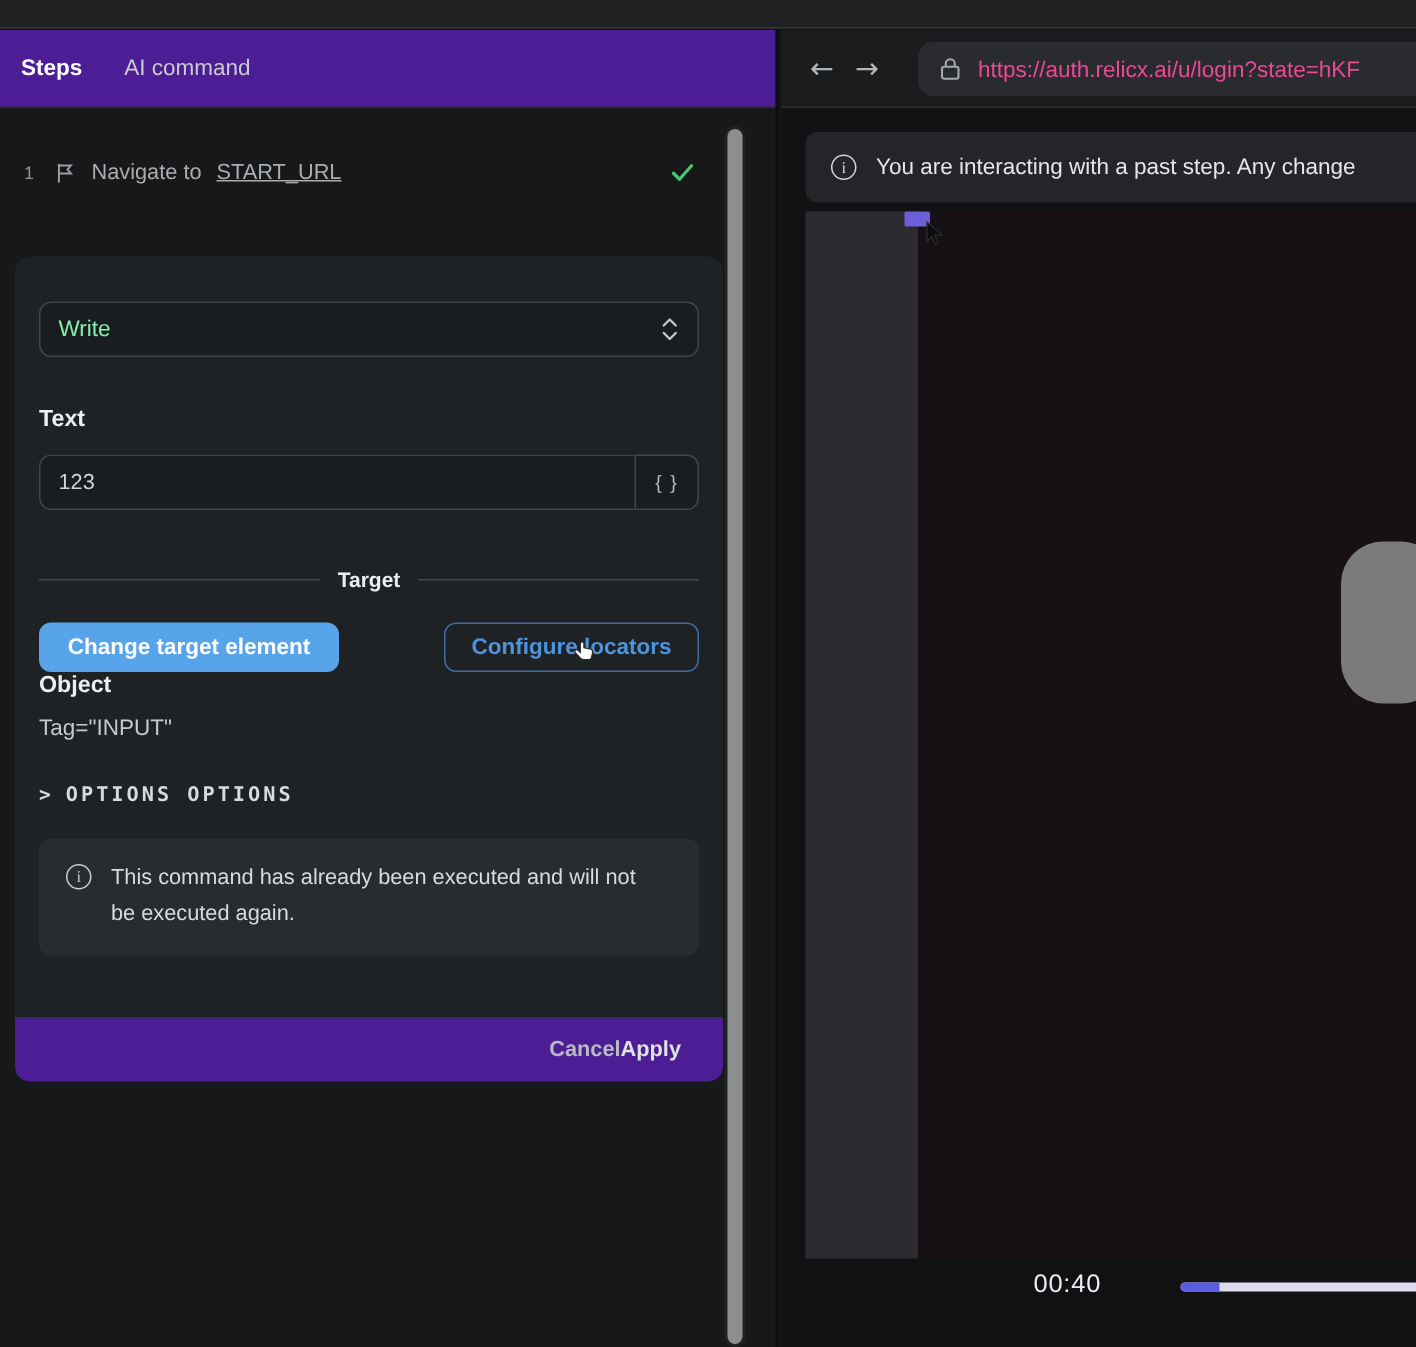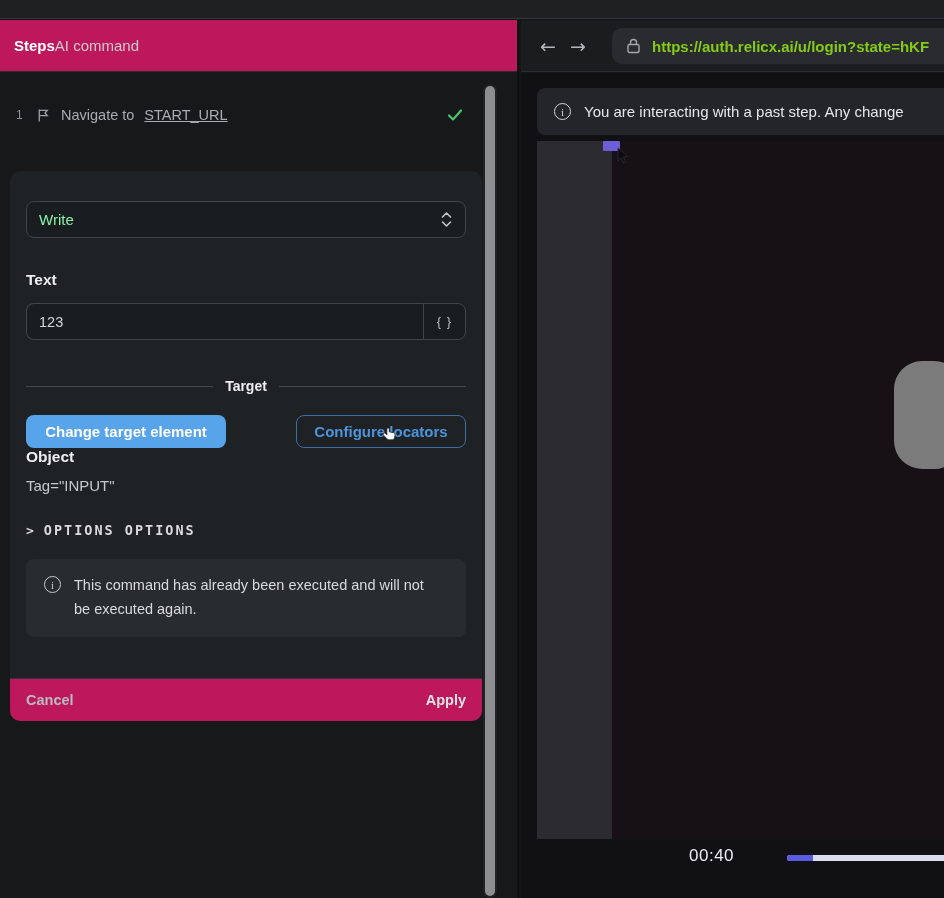--- a/index.html
+++ b/index.html
@@ -9,22 +9,22 @@
     background:#141517; font-family:"Liberation Sans", sans-serif;
     color:#d8dadc; -webkit-font-smoothing:antialiased;
   }
   
   .topstrip { position:absolute; left:0; top:0; width:944px; height:19px;
     background:#1e2021; border-bottom:1px solid #343639; }
 
   
   .left-panel { position:absolute; left:0; top:20px; width:519px; height:878px;
     background:#17181a; border-right:2px solid #0d0e0f; overflow:hidden; }
-  .panel-header { height:52px; display:flex; align-items:center; 
-    padding:0 14px; border-bottom:1px solid #2b2d30; background:#be185d; }
+  .panel-header { height:52px; display:flex; align-items:center; gap:28px;
+    padding:0 14px; border-bottom:1px solid #2b2d30; background:#4c1d95; }
   .tab { font-size:15px; color:#c9cccf; cursor:default; }
   .tab.active { color:#ffffff; font-weight:bold; }
 
   .step-row { position:absolute; left:0; top:75px; width:480px; height:40px;
     display:flex; align-items:center; padding:0 16px; gap:10px; }
   .step-num { font-size:12px; color:#8f9396; width:10px; }
   .flag-icon { width:15px; height:15px; display:inline-block; }
   .step-text { font-size:14.5px; color:#a9adb0; }
   .step-link { font-size:14.5px; color:#a9adb0; text-decoration:underline; }
   .step-check { margin-left:auto; width:18px; height:18px; }
@@ -63,22 +63,22 @@
     font-family:"DejaVu Sans Mono", monospace; font-weight:bold; color:#d8dadc;
     font-size:13.5px; letter-spacing:2px; cursor:default; }
   .advanced-chevron { font-size:13px; letter-spacing:0; }
   .info-box { margin-top:21px; background:#292c2e; border-radius:8px;
     padding:15px 18px; display:flex; gap:13px; }
   .info-icon { flex:none; width:17px; height:17px; border:1.5px solid #c9cccf;
     border-radius:50%; color:#c9cccf; font-size:11px; display:flex; align-items:center;
     justify-content:center; margin-top:2px; font-family:"Liberation Serif", serif; }
   .info-text { font-size:14.5px; line-height:1.65; color:#d8dbdd; max-width:360px; }
   .card-footer { position:absolute; left:0; bottom:0; width:100%; height:43px;
-    background:#be185d; border-top:1px solid #33363a; border-radius:0 0 10px 10px;
-    display:flex; align-items:center; justify-content:space-between; padding:0 16px; }
+    background:#4c1d95; border-top:1px solid #33363a; border-radius:0 0 10px 10px;
+    display:flex; align-items:center; justify-content:flex-end; padding:0 28px; }
   .footer-btn { font-size:14.5px; font-weight:bold; background:none; border:none;
     font-family:"Liberation Sans", sans-serif; cursor:pointer; }
   .cancel { color:#b9bcbf; }
   .apply { color:#dfe2e4; }
 
   
   .scrollbar-track { position:absolute; left:483px; top:64px; width:14px; height:814px;
     background:#202224; border-radius:7px; }
   .scrollbar-thumb { position:absolute; left:2px; top:2px; width:10px; height:810px;
     background:#8d8e90; border-radius:5px; cursor:default; }
@@ -87,21 +87,21 @@
   .right-panel { position:absolute; left:521px; top:20px; width:423px; height:878px;
     background:#131416; overflow:hidden; }
   .browser-toolbar { height:52px; display:flex; align-items:center;
     border-bottom:1px solid #2b2d30; background:#1a1c1e; padding-left:19px; }
   .nav-arrow { font-size:19px; color:#b3b6b9; width:30px; cursor:pointer;
     background:none; border:none; font-family:"DejaVu Sans", sans-serif; text-align:left; }
   .url-bar { position:absolute; left:91px; top:8px; right:-10px; height:36px;
     background:#292b2e; border-radius:10px; display:flex; align-items:center;
     padding-left:15px; gap:12px; cursor:text; overflow:hidden; }
   .lock-icon { flex:none; width:13px; height:16px; }
-  .url-text { font-size:15px; color:#84cc16; white-space:nowrap;font-weight:bold; }
+  .url-text { font-size:15px; color:#ec4899; white-space:nowrap; }
 
   .browser-content { position:absolute; left:0; top:53px; right:0; bottom:0;
     background:#111113; overflow:hidden; }
   .banner { position:absolute; left:16px; top:15px; right:-8px; height:47px;
     background:#232528; border-radius:8px; display:flex; align-items:center;
     gap:13px; padding-left:17px; overflow:hidden; }
   .banner-icon { flex:none; width:17px; height:17px; border:1.5px solid #d3d6d9;
     border-radius:50%; color:#d3d6d9; font-size:11px; display:flex; align-items:center;
     justify-content:center; font-family:"Liberation Serif", serif; }
   .banner-text { font-size:15px; color:#e4e6e8; white-space:nowrap; }

